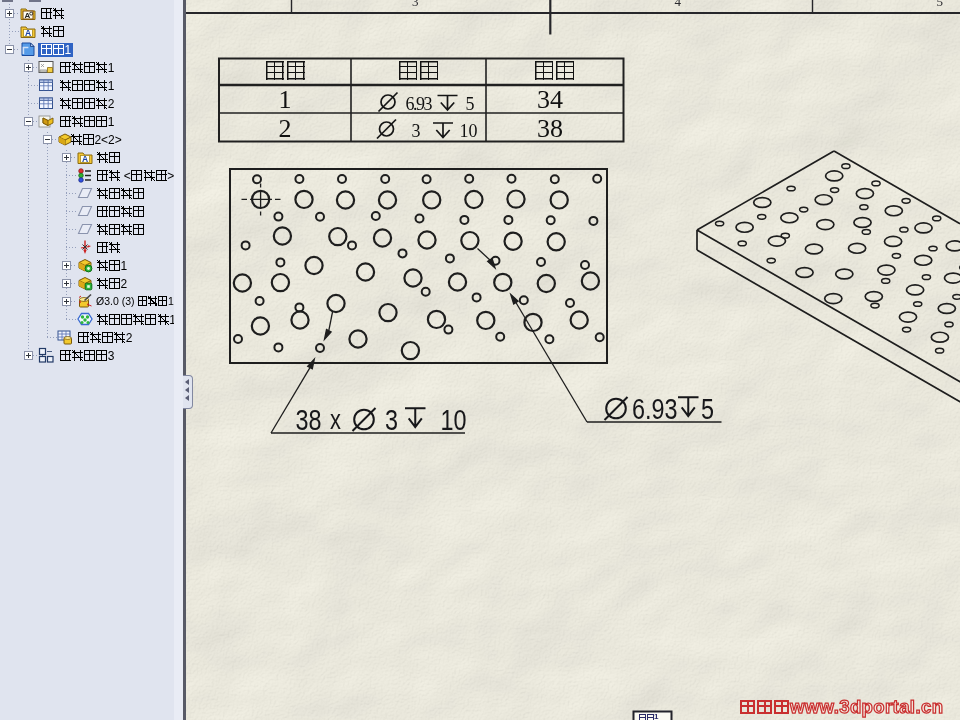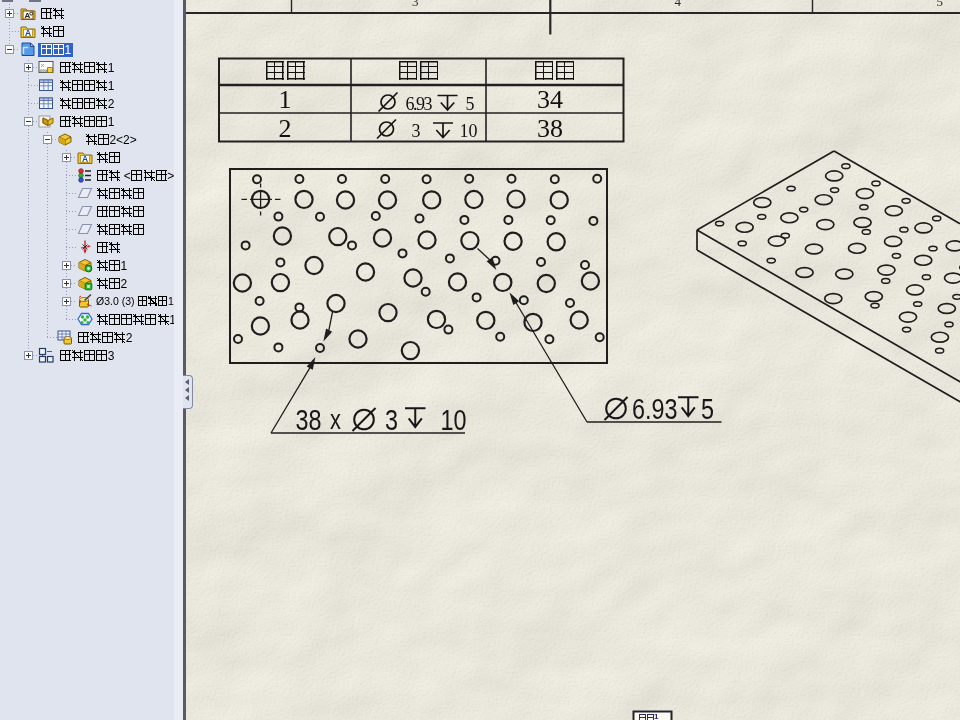--- a/index.html
+++ b/index.html
@@ -341,20 +341,21 @@
   <rect x="633.5" y="711.5" width="38" height="14" fill="#fbfaf2" stroke="#23232b" stroke-width="2"></rect>
  </g>
 </svg>
 
 <div class="abs" style="left:219px;top:61px;width:132px;text-align:center"><span class="hj"></span><span class="hj v2"></span></div>
 <div class="abs" style="left:351px;top:61px;width:135px;text-align:center"><span class="hj v2"></span><span class="hj"></span></div>
 <div class="abs" style="left:486px;top:61px;width:137px;text-align:center"><span class="hj"></span><span class="hj v2"></span></div>
 
 <div class="abs" style="left:638px;top:714px;width:34px;line-height:6px"><span class="tj"></span><span class="tj"></span><span style="font-size:8px;color:#2a2a66;font-weight:bold;vertical-align:top">1</span></div>
 
+<div id="wm"><span class="wcj"></span><span class="wcj"></span><span class="wcj"></span>www.3dportal.cn</div>
 
 <svg width="0" height="0" style="position:absolute">
  <defs>
   <g id="i-folderA">
    <path d="M1,4 h5 l1.5,2 H15 v8.5 H1z" fill="#f5c733" stroke="#8a6a10"></path>
    <rect x="3.5" y="6.5" width="9" height="7" fill="#fffef2" stroke="#a88818" stroke-width="0.8"></rect>
    <text x="5" y="13" font-size="8.5" font-weight="bold" fill="#1d44a8" font-family="Liberation Sans,sans-serif">A</text>
   </g>
   <g id="i-folderAo">
    <path d="M1,4 h5 l1.5,2 H15 v8.5 H1z" fill="#f5c733" stroke="#8a6a10"></path>
@@ -512,21 +513,21 @@
       </svg>
 <div class="lbl abs" style="left:59px;top:114.5px"><i class="cj"></i><i class="cj v2"></i><i class="cj"></i><i class="cj"></i>1</div>
 <div class="abs" style="left:52px;top:139px;width:5px;height:1px;background:repeating-linear-gradient(90deg,#96a0bc 0 1px,transparent 1px 3px)"></div>
 
 <div class="ebox" style="left:43px;top:134.5px">
         <i></i>
       </div>
 <svg class="ic" style="left:57px;top:131px">
         <use href="#i-part"></use>
       </svg>
-<div class="lbl abs" style="left:85px;top:132.5px"><i class="cj v2"></i><i class="cj"></i>2&lt;2&gt;</div>
+<div class="lbl abs" style="left:70px;top:132.5px"><i class="cj v2"></i><i class="cj"></i>2&lt;2&gt;</div>
 <div class="abs" style="left:71px;top:157px;width:6px;height:1px;background:repeating-linear-gradient(90deg,#96a0bc 0 1px,transparent 1px 3px)"></div>
 
 <div class="ebox p" style="left:62px;top:152.5px">
         <i></i>
         <b></b>
       </div>
 <svg class="ic" style="left:77px;top:149px">
         <use href="#i-folderA"></use>
       </svg>
 <div class="lbl abs" style="left:96px;top:150.5px"><i class="cj v2"></i><i class="cj"></i></div>

